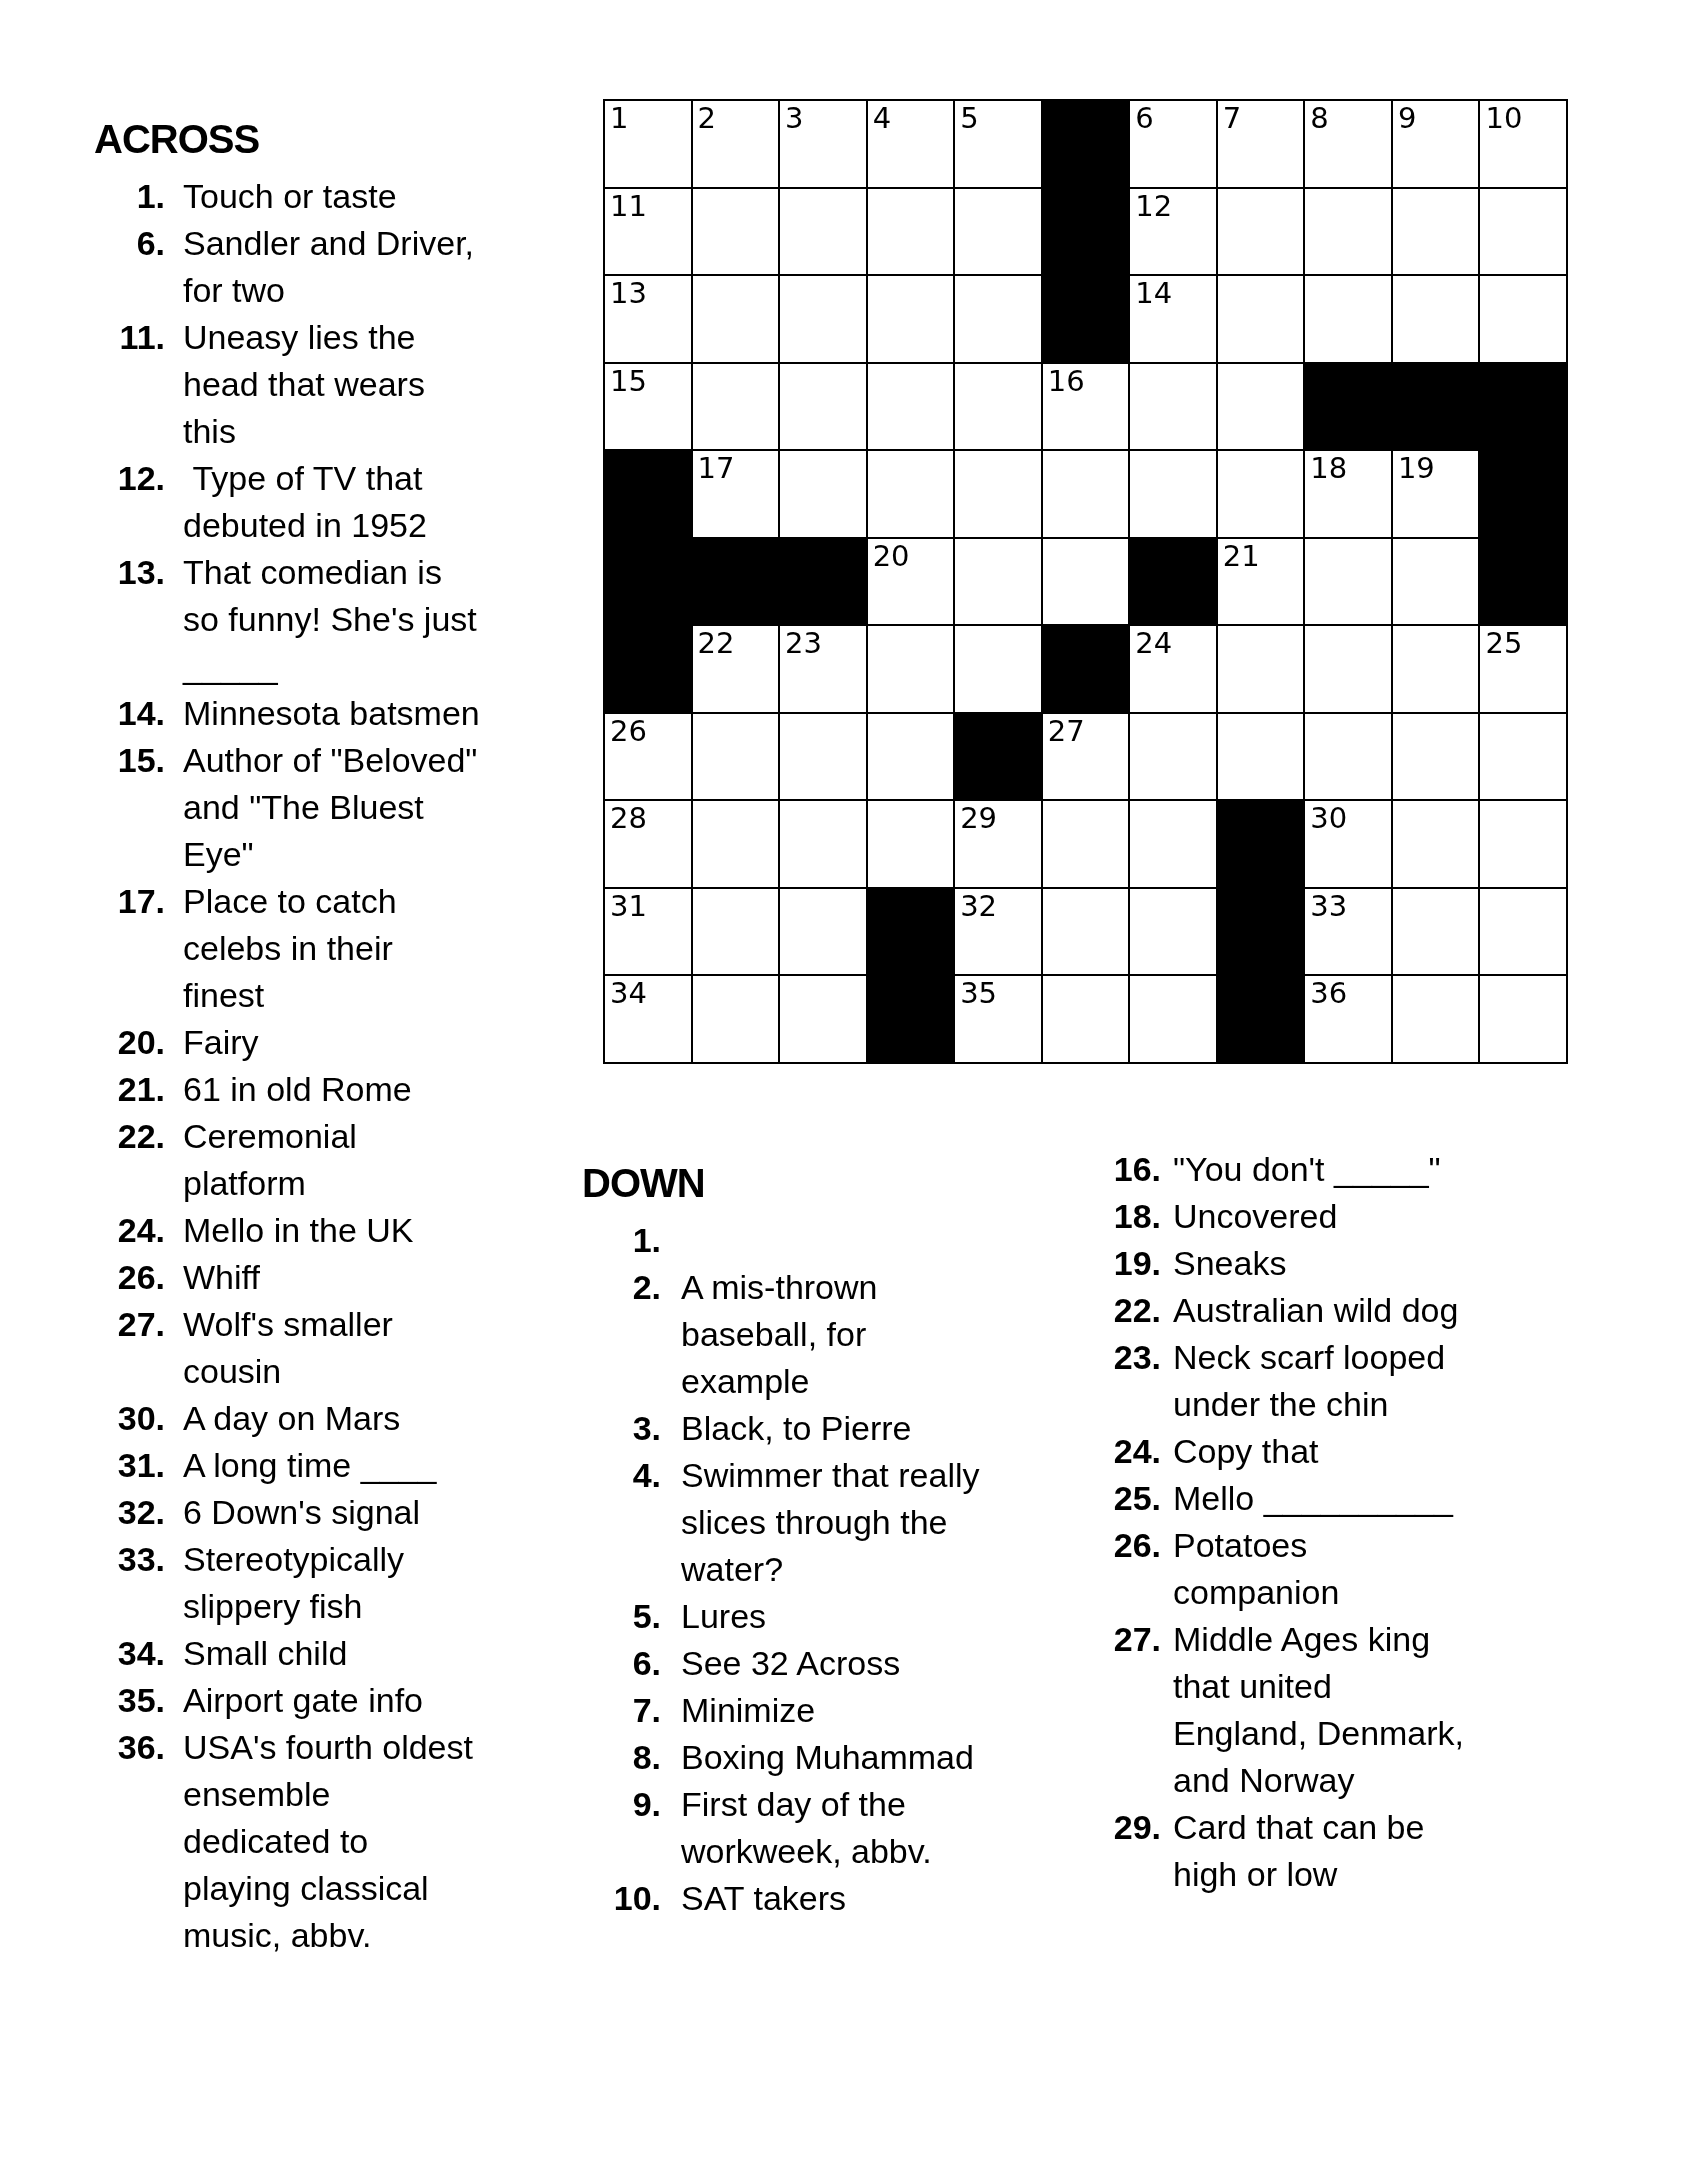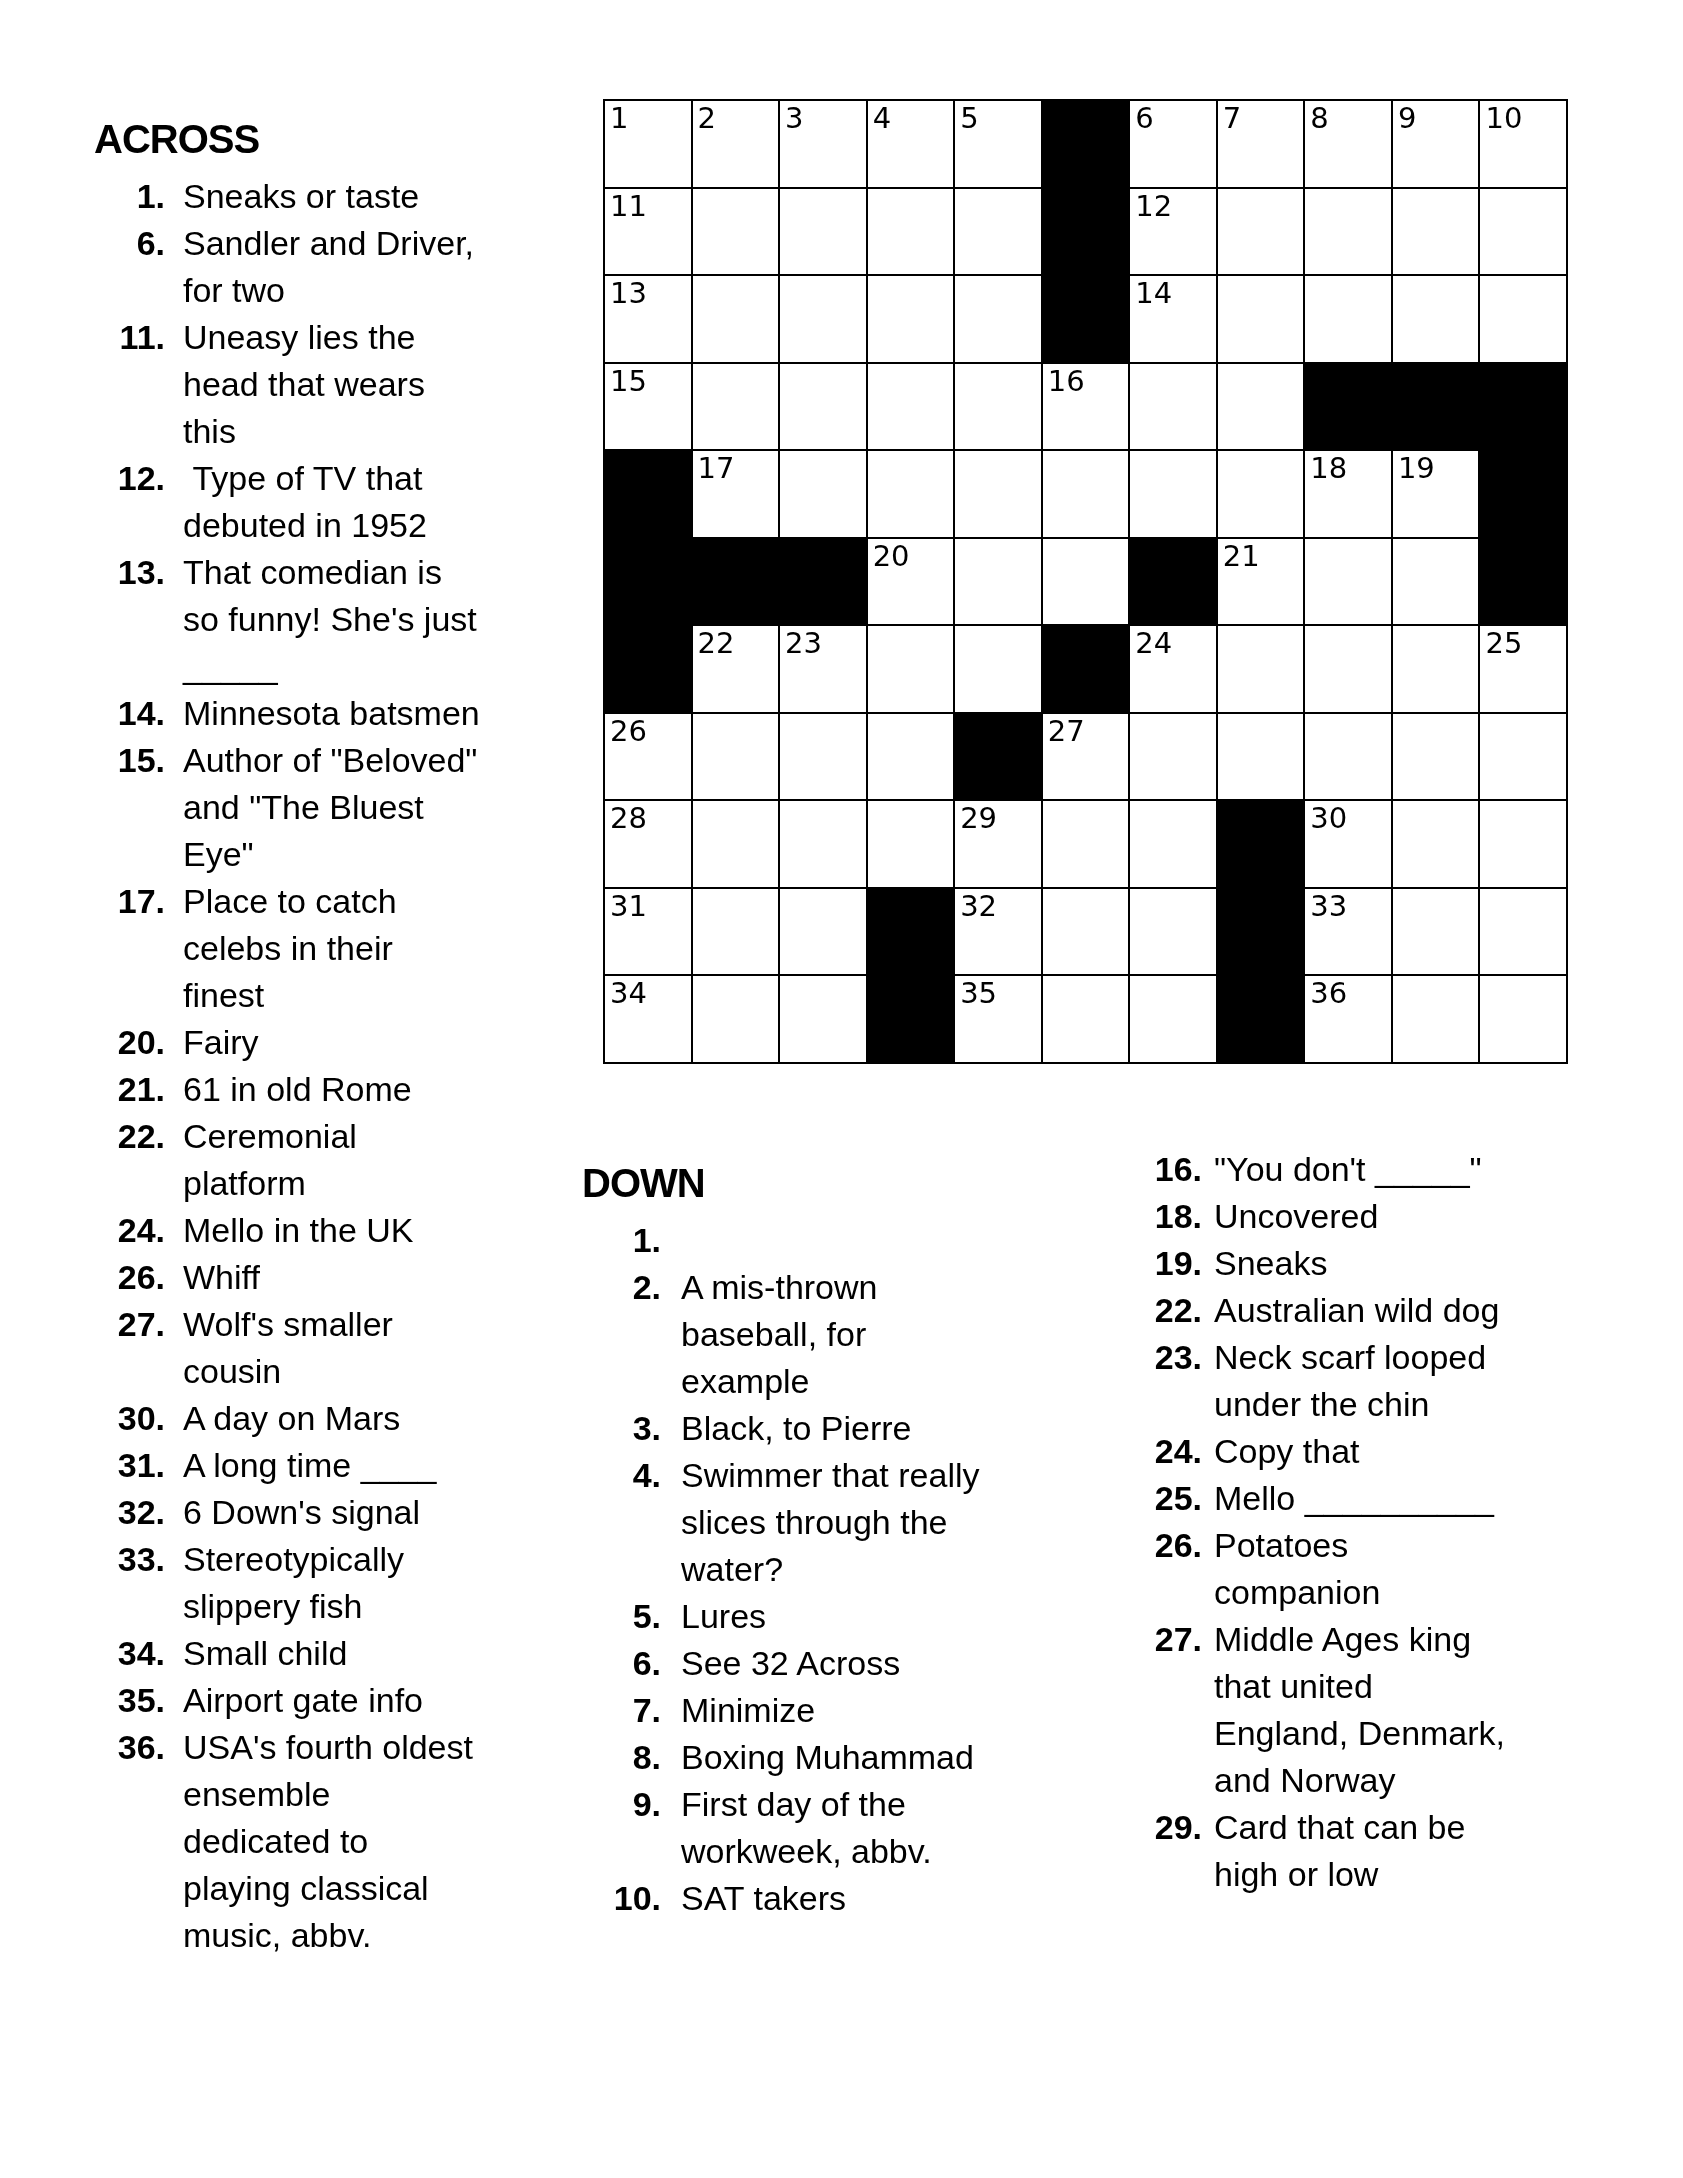--- a/index.html
+++ b/index.html
@@ -19,21 +19,21 @@
   .clue-text{white-space:pre-wrap;}
   
   #across-section{position:absolute;left:94px;top:99px;width:475px;}
   #across-section .clue-num{width:71px;margin-right:18px;}
   #across-section .clue-text{width:376px;}
   
   #down-section{position:absolute;left:582px;top:1143px;width:505px;}
   #down-section .clue-num{width:79px;margin-right:20px;}
   #down-section .clue-text{width:396px;}
   
-  #down-section-2{position:absolute;left:1123px;top:1146px;width:535px;}
+  #down-section-2{position:absolute;left:1082px;top:1146px;width:535px;}
   #down-section-2 .clue-num{width:79px;margin-right:12px;}
   #down-section-2 .clue-text{width:436px;}
   
   #grid{
     position:absolute;left:603px;top:99px;
     width:965px;height:965px;box-sizing:border-box;
     display:grid;
     grid-template-columns:repeat(11,1fr);
     grid-template-rows:repeat(11,1fr);
     gap:2px;padding:2px;background:#000000;
@@ -243,21 +243,21 @@
     </div>
     <div class="cell"></div>
     <div class="cell"></div>
   </div>
 
 <div id="across-section">
   <h2 class="section-header">ACROSS</h2>
   <div class="clue-list" id="across-list">
       <div class="clue-row">
         <span class="clue-num">1.</span>
-        <span class="clue-text">Sneaks or taste</span>
+        <span class="clue-text">Touch or taste</span>
       </div>
       <div class="clue-row">
         <span class="clue-num">6.</span>
         <span class="clue-text">Sandler and Driver,
 for two</span>
       </div>
       <div class="clue-row">
         <span class="clue-num">11.</span>
         <span class="clue-text">Uneasy lies the
 head that wears

